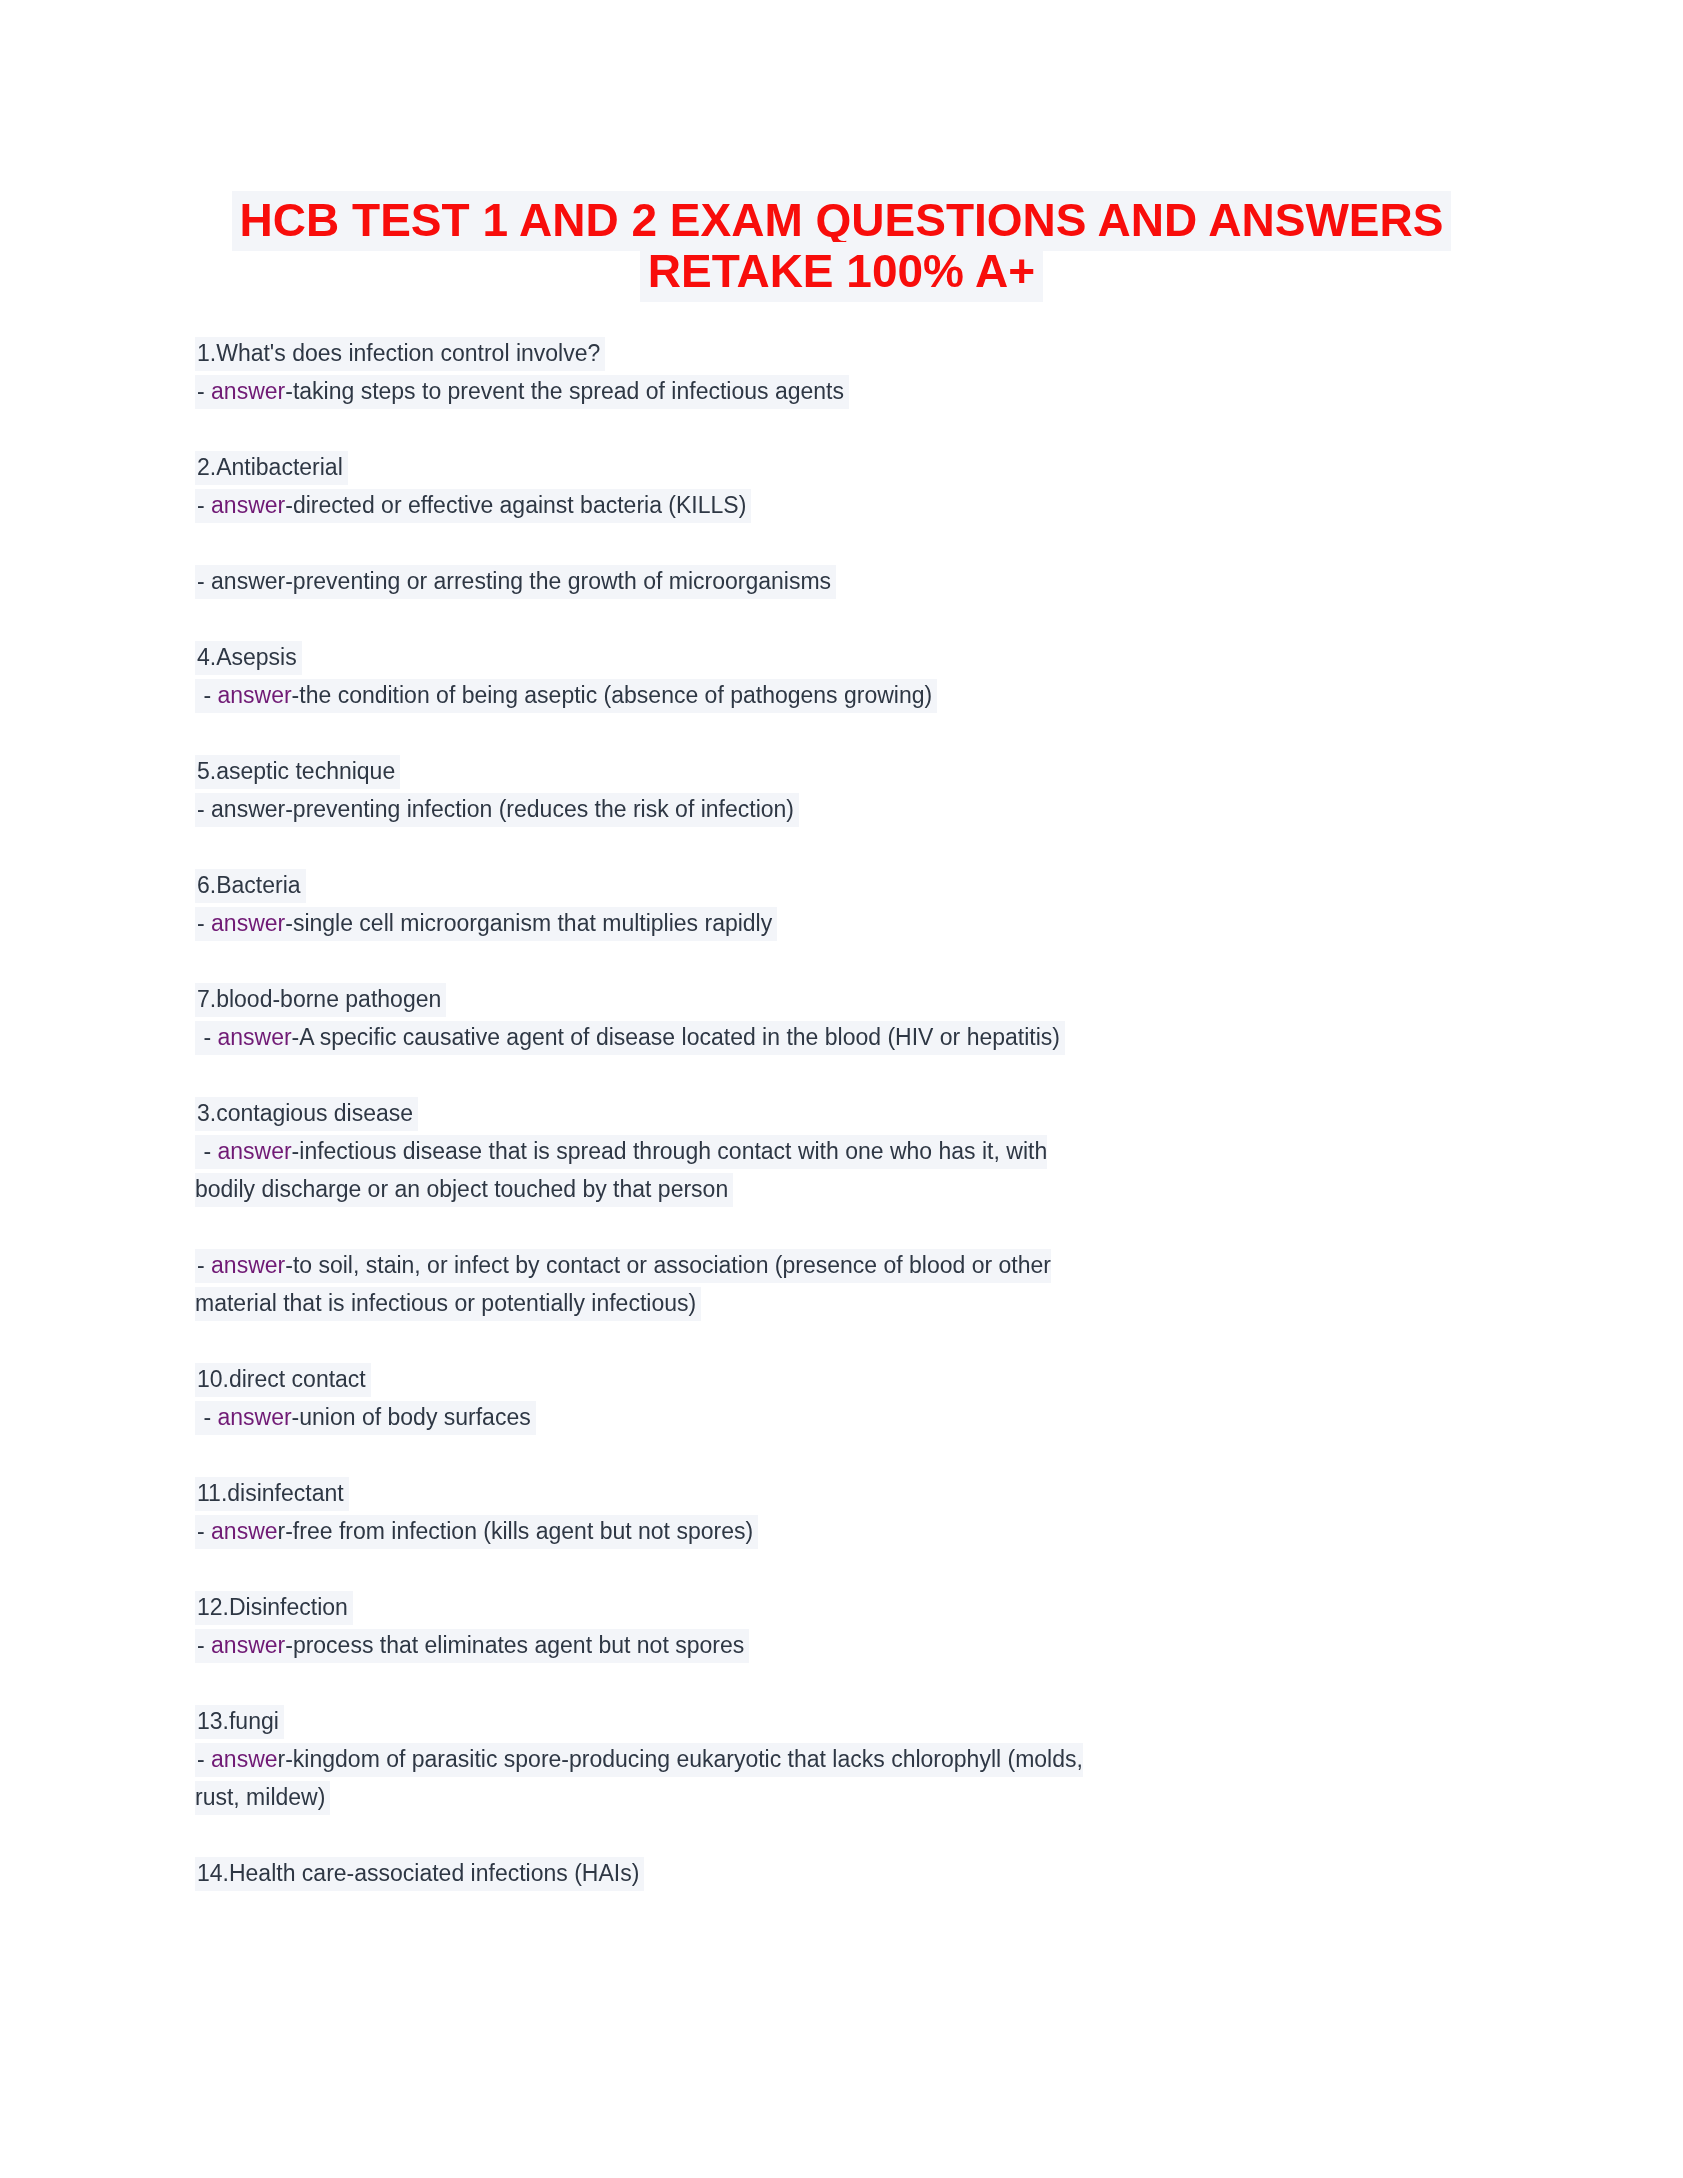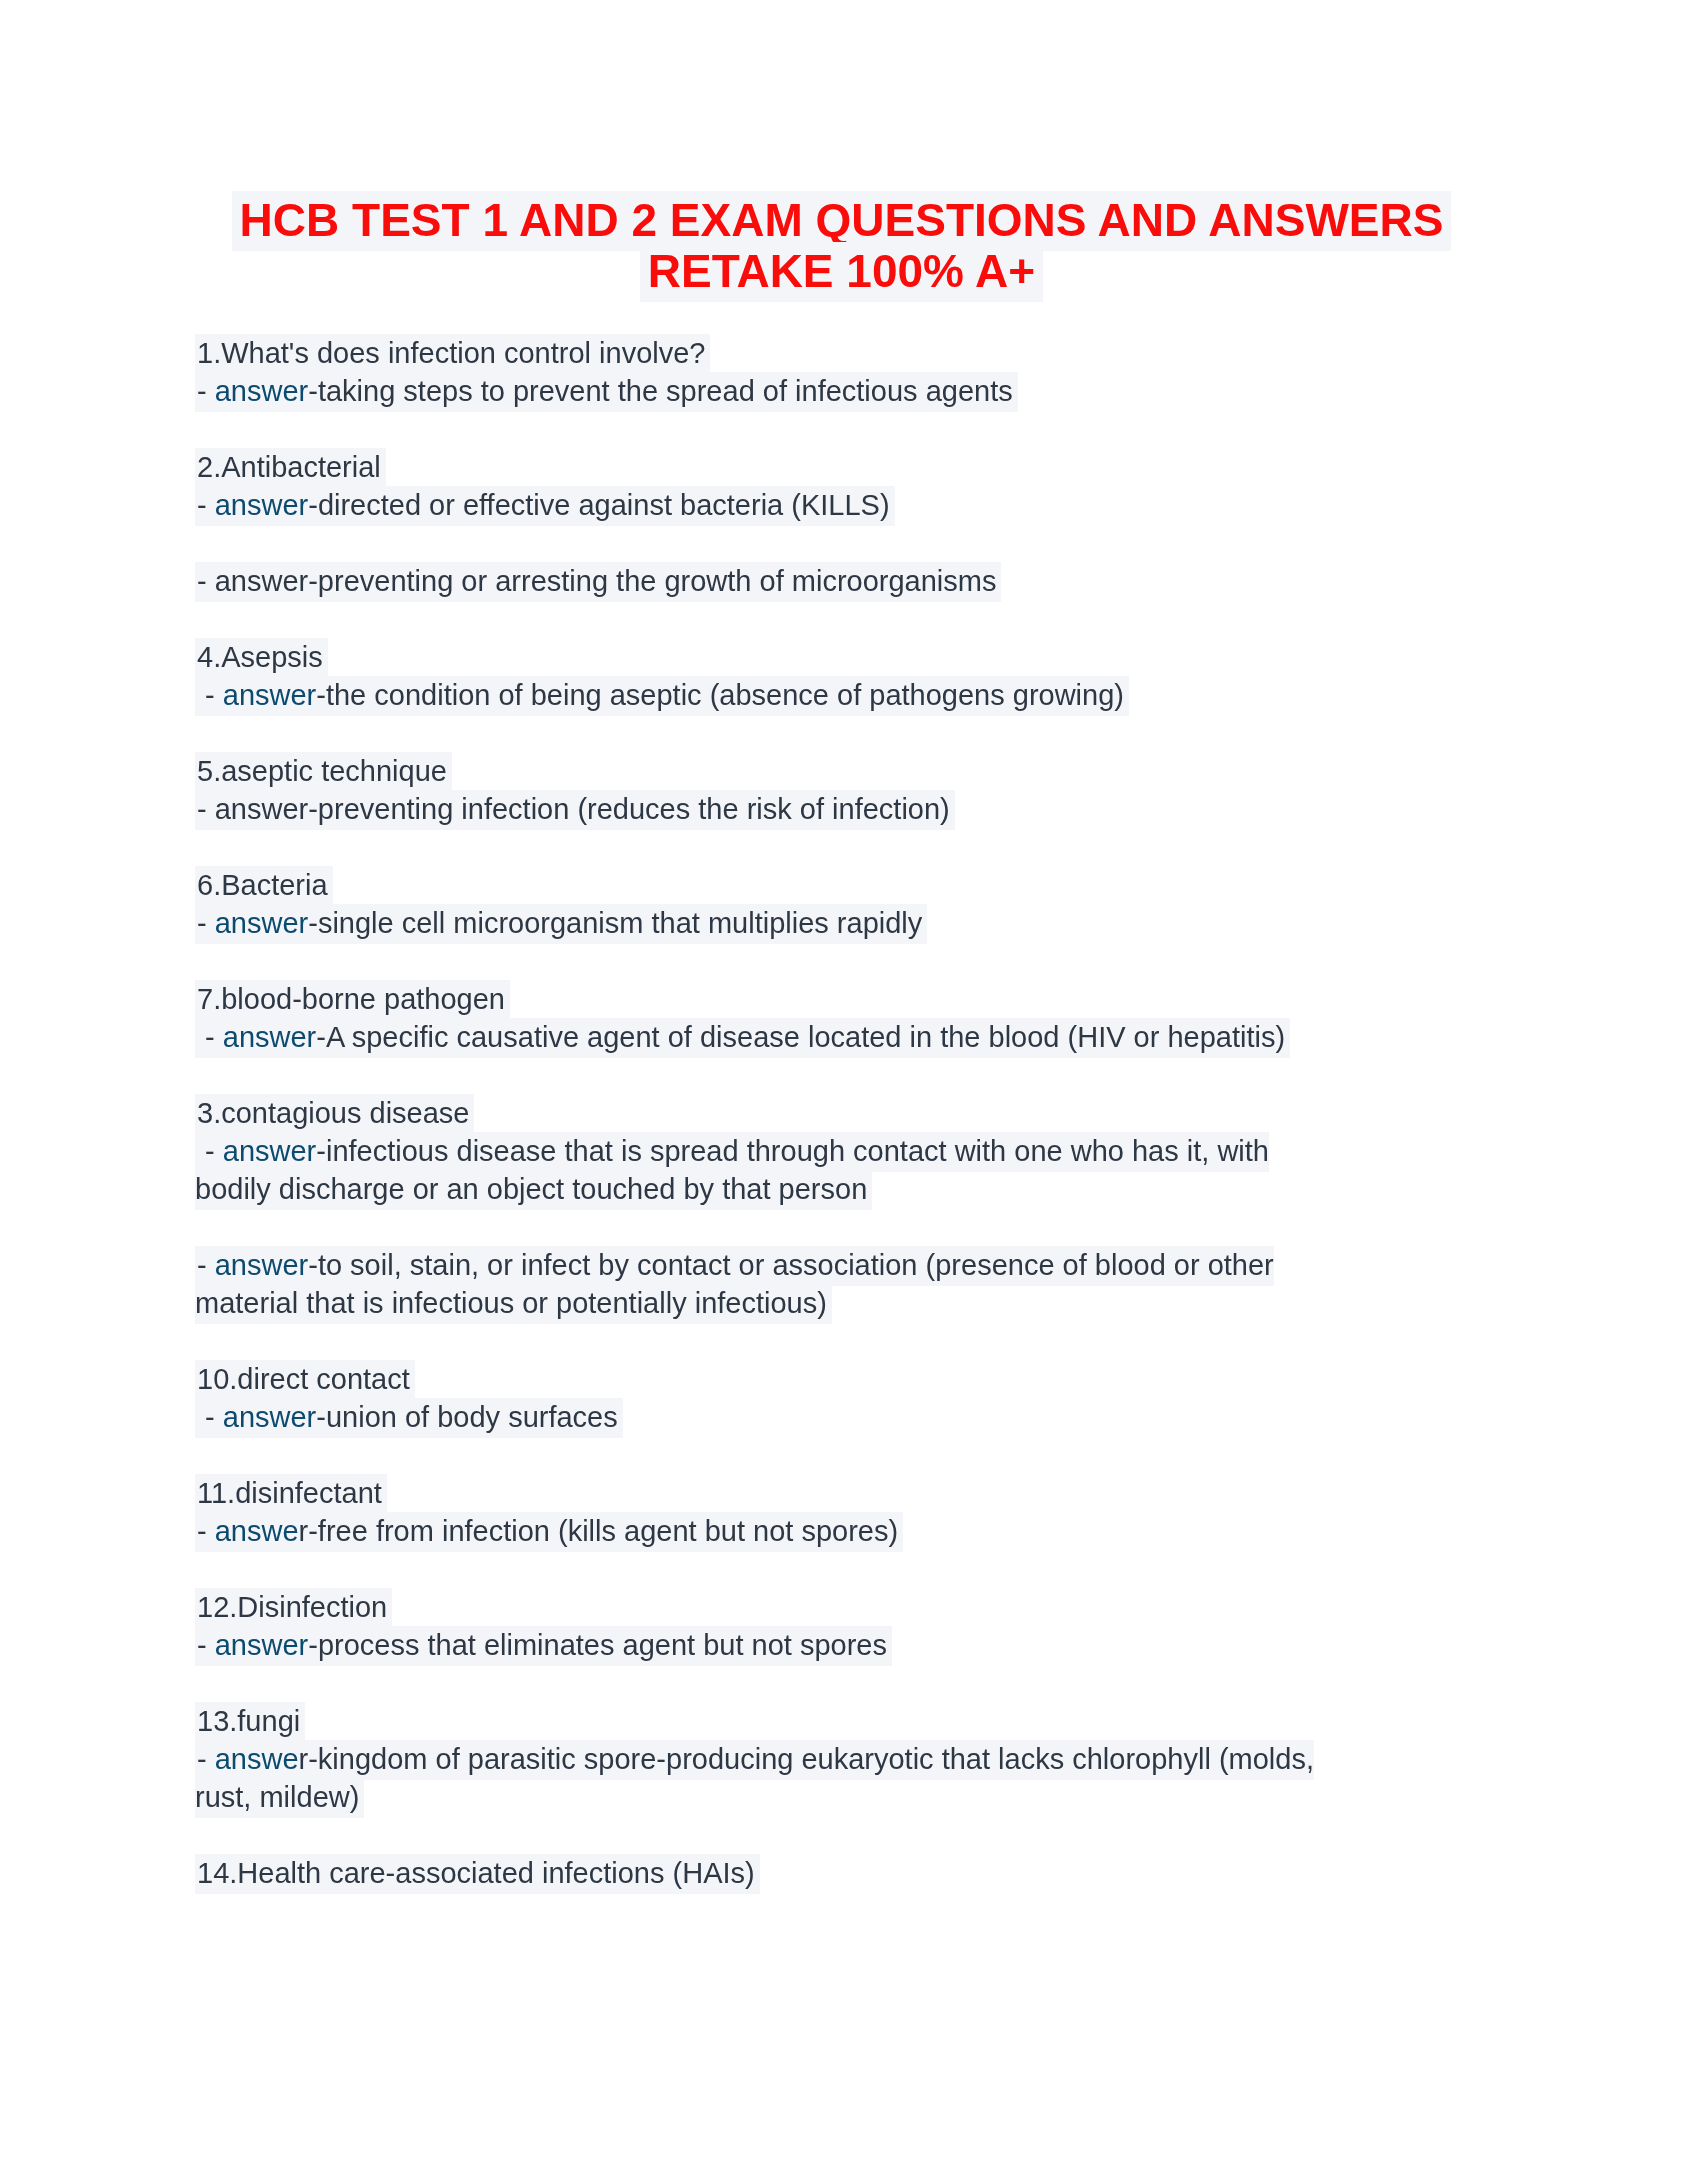--- a/index.html
+++ b/index.html
@@ -29,38 +29,38 @@
     font-weight: bold;
     color: #f80d0b;
   }
   .title .hl {
     padding: 3px 8px 5px 8px;
   }
   .content {
     margin-top: 37px;
     margin-left: 195px;
     width: 1371px;
-    font-size: 29px;
+    font-size: 23px;
     line-height: 38px;
   }
   .item {
     margin: 0 0 38px 0;
   }
   .q-line, .a-line {
     white-space: pre-wrap;
     margin: 0;
   }
   .hl {
     background: #f3f5f9;
     padding: 3px 5px 5px 2px;
     -webkit-box-decoration-break: slice;
     box-decoration-break: slice;
   }
   .red {
-    color: #0c4a6e;
+    color: #701a75;
   }
 </style>
 </head>
 <body>
 
 <div class="doc">
   <div class="title">
     <span class="hl">HCB TEST 1 AND 2 EXAM QUESTIONS AND ANSWERS</span><br>
     <span class="hl">RETAKE 100% A+</span>
   </div>

